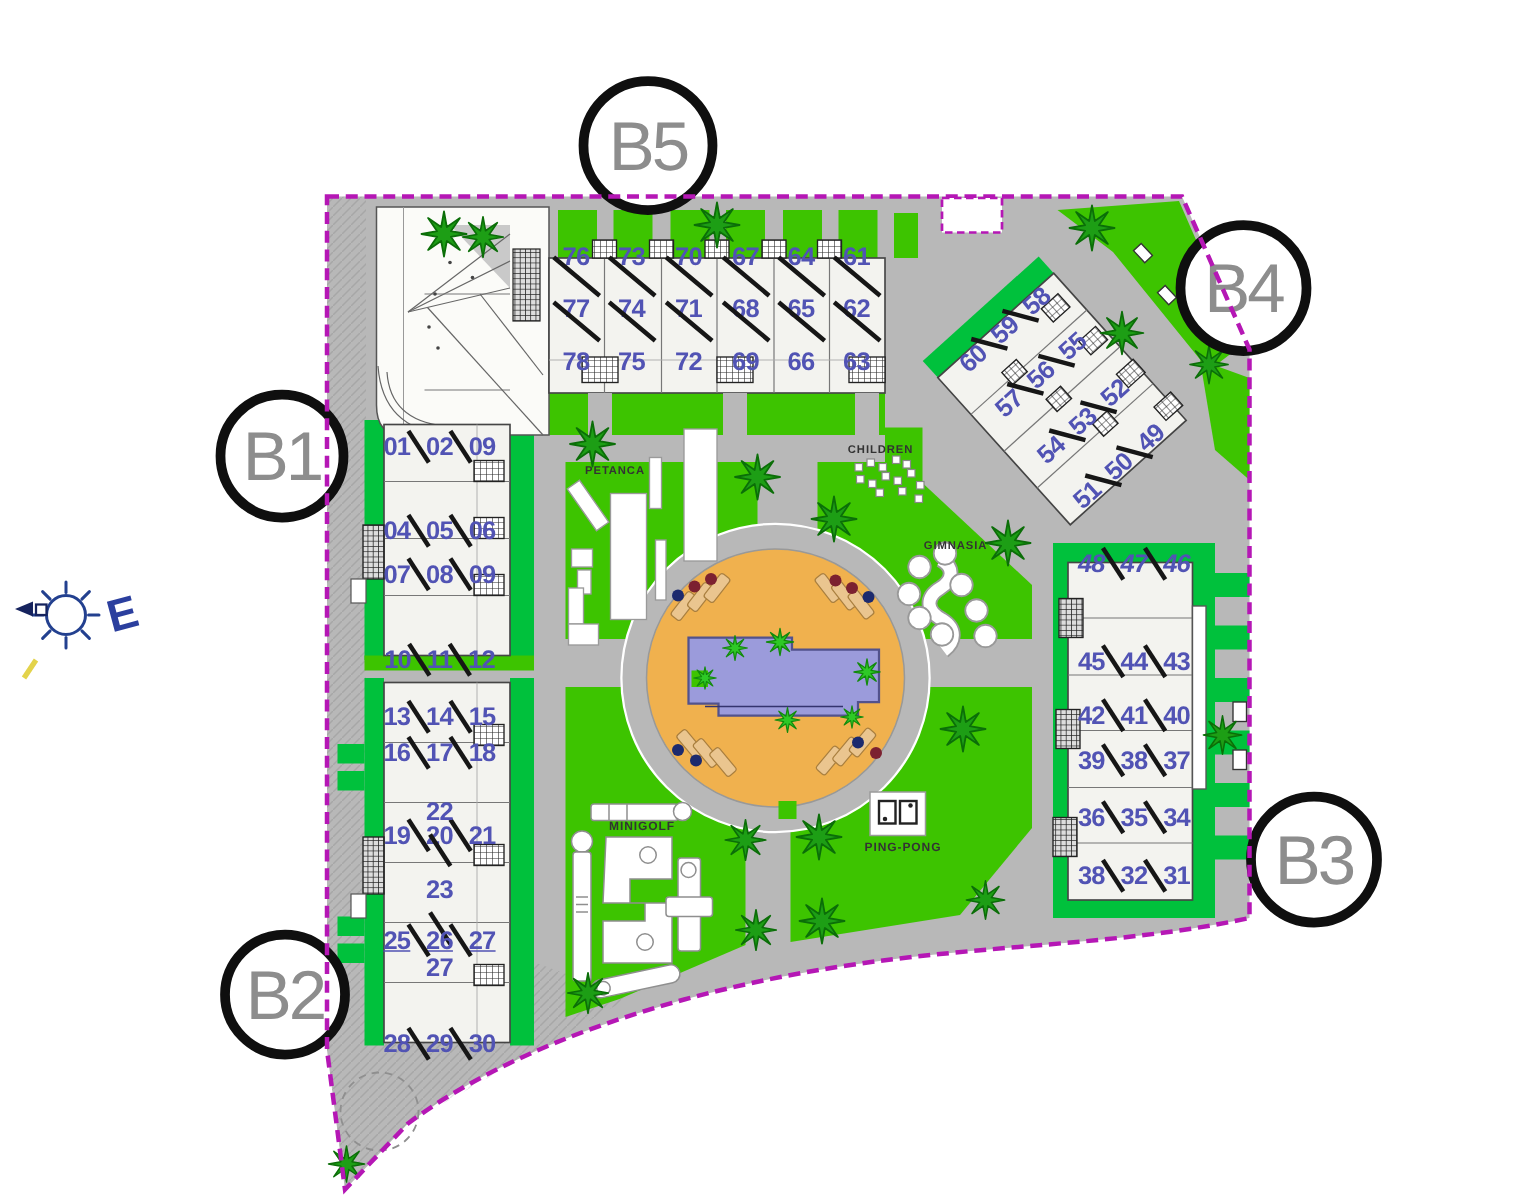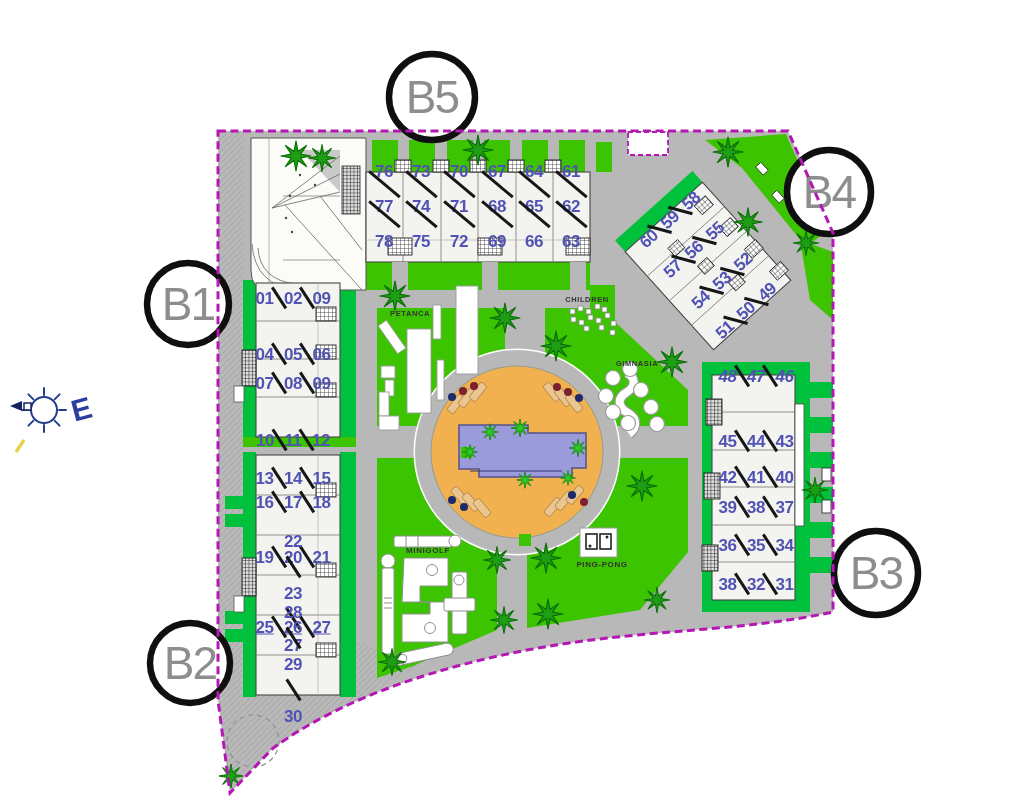--- a/index.html
+++ b/index.html
@@ -524,21 +524,21 @@
         <i class="sl"></i>
         <span class="num">27</span>
       </div>
       <div class="ug h" style="left: 293px; top: 627px; transform: translate(-50%, -50%) rotate(0deg); text-decoration: underline;">
         <span class="num">25</span>
         <i class="sl"></i>
         <span class="num">26</span>
         <i class="sl"></i>
         <span class="num">27</span>
       </div>
-      <div class="ug h" style="left: 293px; top: 664px; transform: translate(-50%, -50%) rotate(0deg); flex-direction: column;">
+      <div class="ug h" style="left: 293px; top: 696px; transform: translate(-50%, -50%) rotate(0deg);">
         <span class="num">28</span>
         <i class="sl"></i>
         <span class="num">29</span>
         <i class="sl"></i>
         <span class="num">30</span>
       </div>
       <div class="ug h" style="left: 756px; top: 376px; transform: translate(-50%, -50%) rotate(0deg); font-style: italic;">
         <span class="num">48</span>
         <i class="sl"></i>
         <span class="num">47</span>

